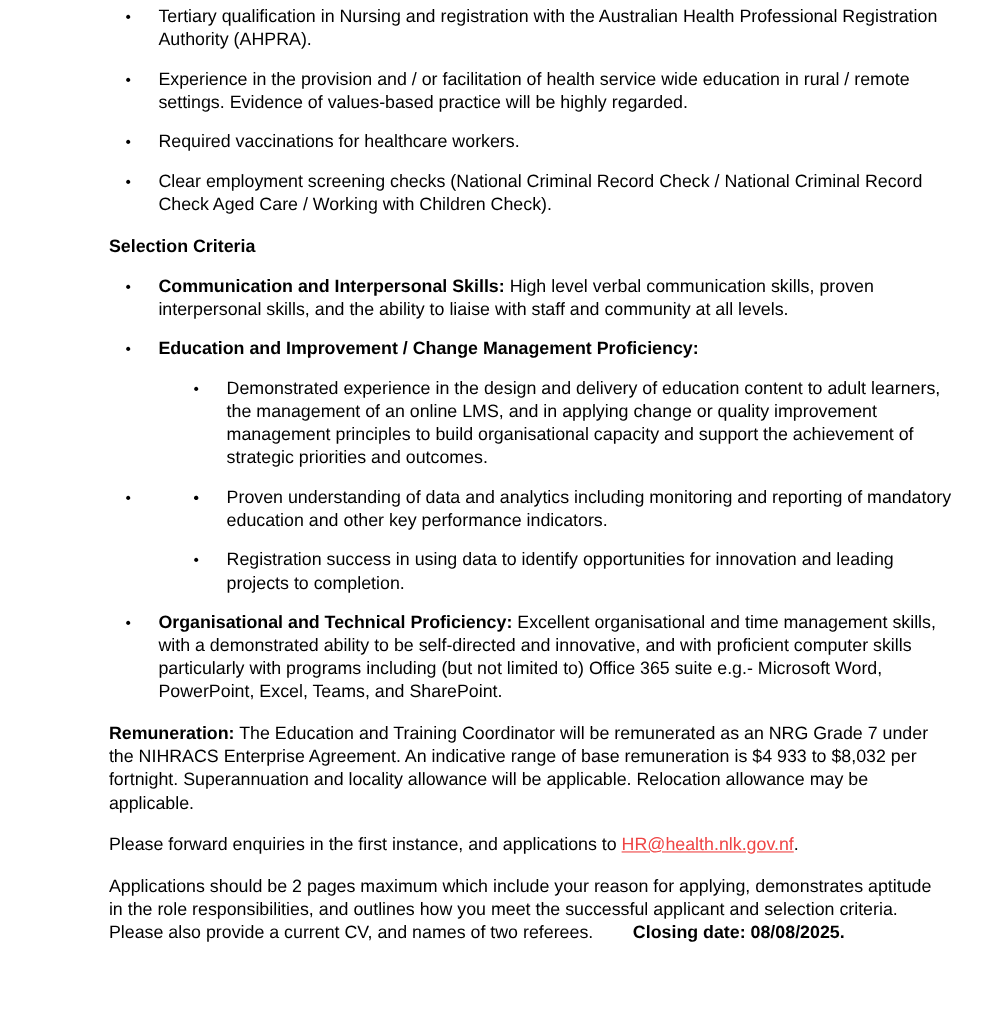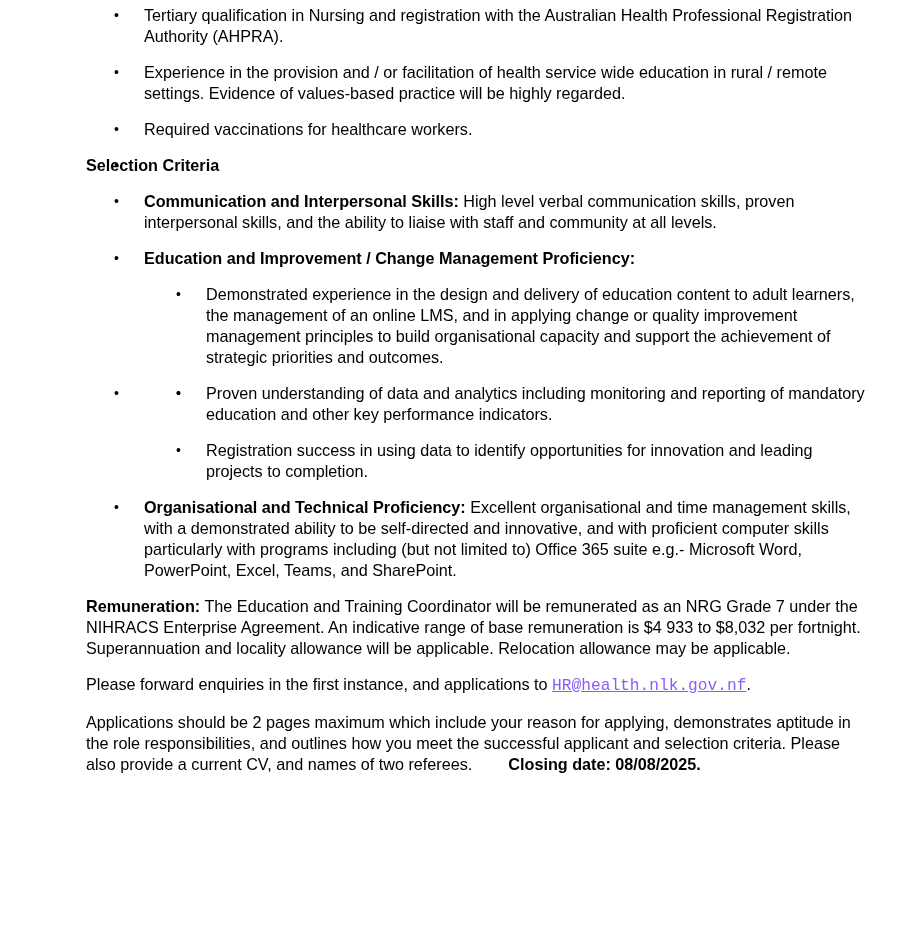--- a/index.html
+++ b/index.html
@@ -1,39 +1,39 @@
 <!DOCTYPE html>
 <html><head>
 <meta charset="utf-8">
 <style>
   html, body { margin: 0; padding: 0; background: #ffffff; }
   body { width: 900px; height: 941px; overflow: hidden; position: relative;
          font-family: "Liberation Sans", sans-serif; font-size: 16.2px; line-height: 21px; color: #000; }
   .page { position: absolute; left: 82px; top: 5px; width: 790px; }
-  p { margin: 4px; }
+  p { margin: 17px; }
   .blk { margin-bottom: 15px; }
   .li { position: relative; padding-left: 62px; margin-bottom: 15px; }
   .li .bul { position: absolute; left: 32px; top: 0; font-size: 14px; }
   .li2 { position: relative; padding-left: 124px; margin-bottom: 15px; }
   .li2 .bul { position: absolute; left: 94px; top: 0; font-size: 14px; }
   b { font-weight: bold; }
-  a { color: #8b5cf6; text-decoration: underline; font-family: Liberation Mono, monospace; }
+  a { color: #ef4444; text-decoration: underline; }
   .heading { font-weight: bold; margin-bottom: 15px; }
   .closing { font-weight: bold; margin-left: 36px; }
 </style>
 </head>
 <body>
 
 <div class="page">
 
   <div>
     <div class="li"><span class="bul">•</span><span>Tertiary qualification in Nursing and registration with the Australian Health Professional Registration Authority (AHPRA).</span></div>
     <div class="li"><span class="bul">•</span><span>Experience in the provision and / or facilitation of health service wide education in rural / remote settings. Evidence of values-based practice will be highly regarded.</span></div>
     <div class="li"><span class="bul">•</span><span>Required vaccinations for healthcare workers.</span></div>
-    <div class="li"><span class="bul">•</span></div>
+    <div class="li"><span class="bul">•</span><span>Clear employment screening checks (National Criminal Record Check / National Criminal Record Check Aged Care / Working with Children Check).</span></div>
   </div>
 
   <p class="heading">Selection Criteria</p>
 
   <div>
     <div class="li"><span class="bul">•</span><b>Communication and Interpersonal Skills:</b><span> High level verbal communication skills, proven interpersonal skills, and the ability to liaise with staff and community at all levels.</span></div>
 
     <div class="li"><span class="bul">•</span><b>Education and Improvement / Change Management Proficiency:</b></div>
     <div class="li2"><span class="bul">•</span><span>Demonstrated experience in the design and delivery of education content to adult learners, the management of an online LMS, and in applying change or quality improvement management principles to build organisational capacity and support the achievement of strategic priorities and outcomes.</span></div>
     <div class="li2"><span class="bul">•</span></div>

